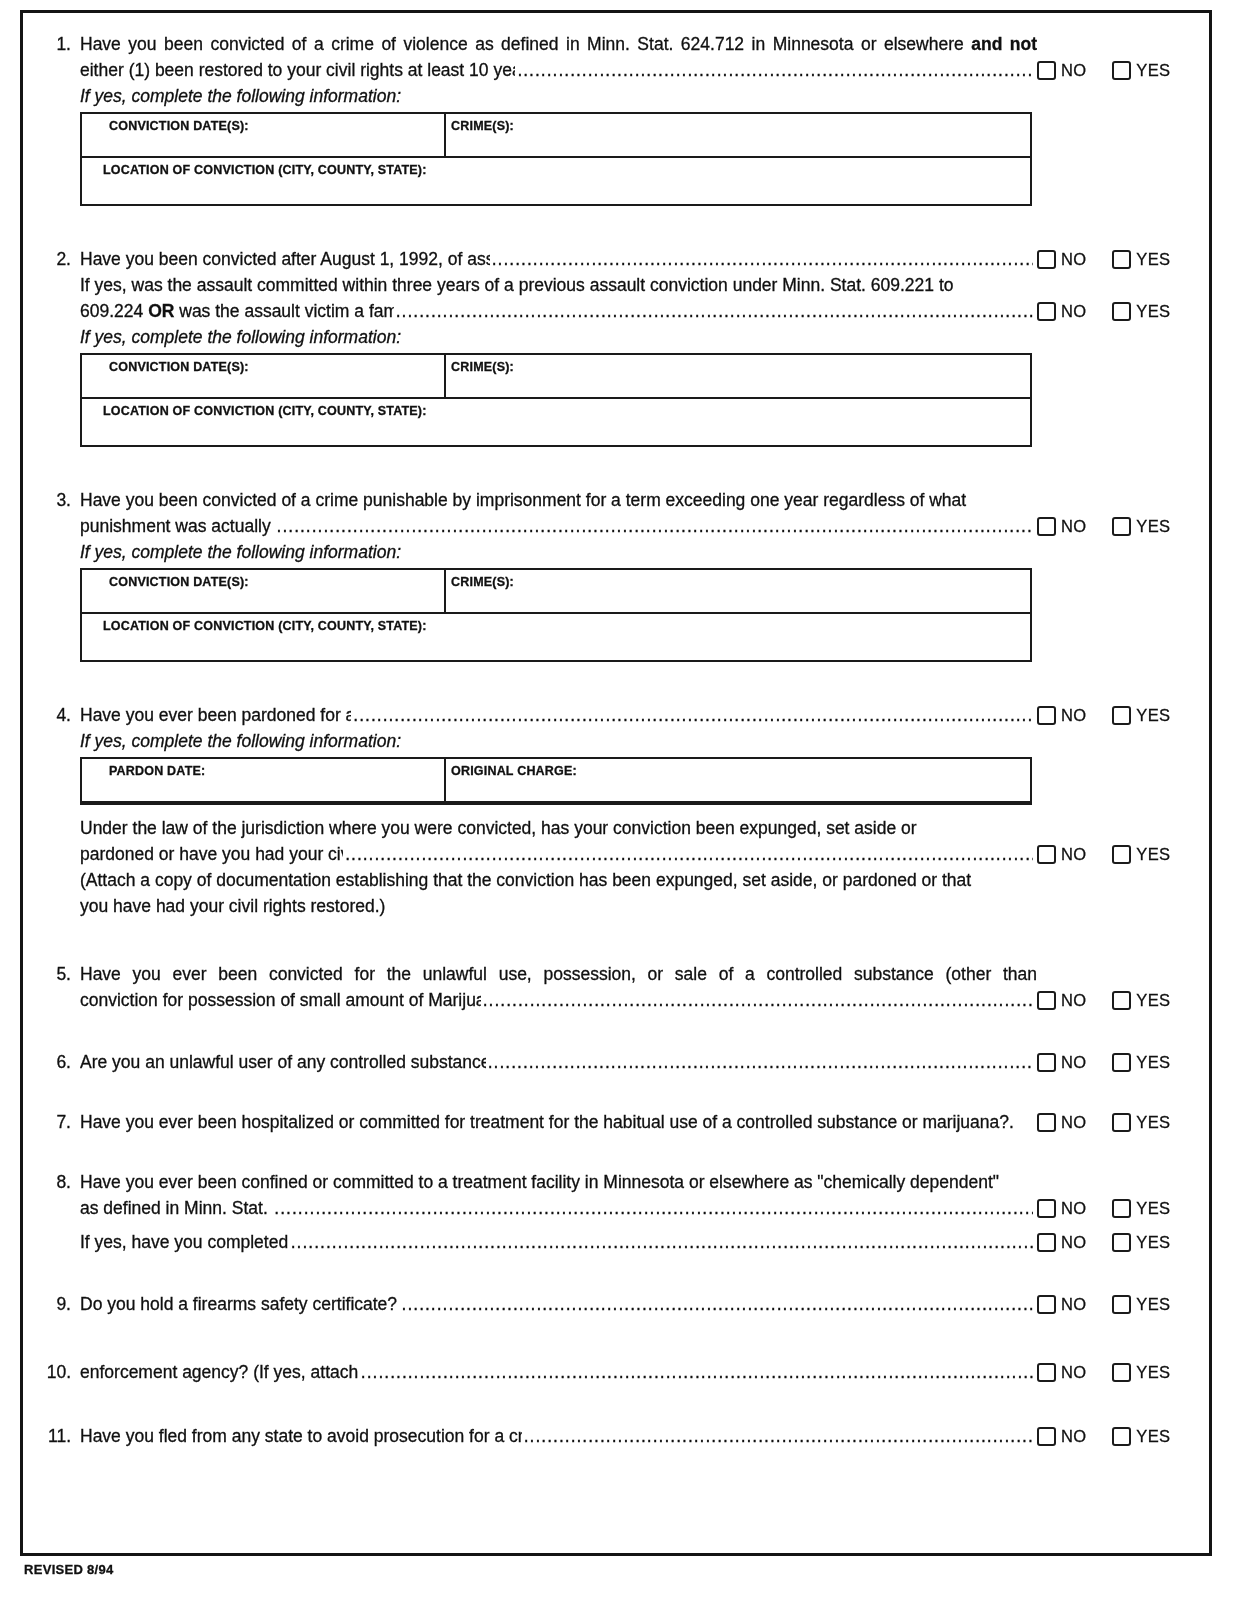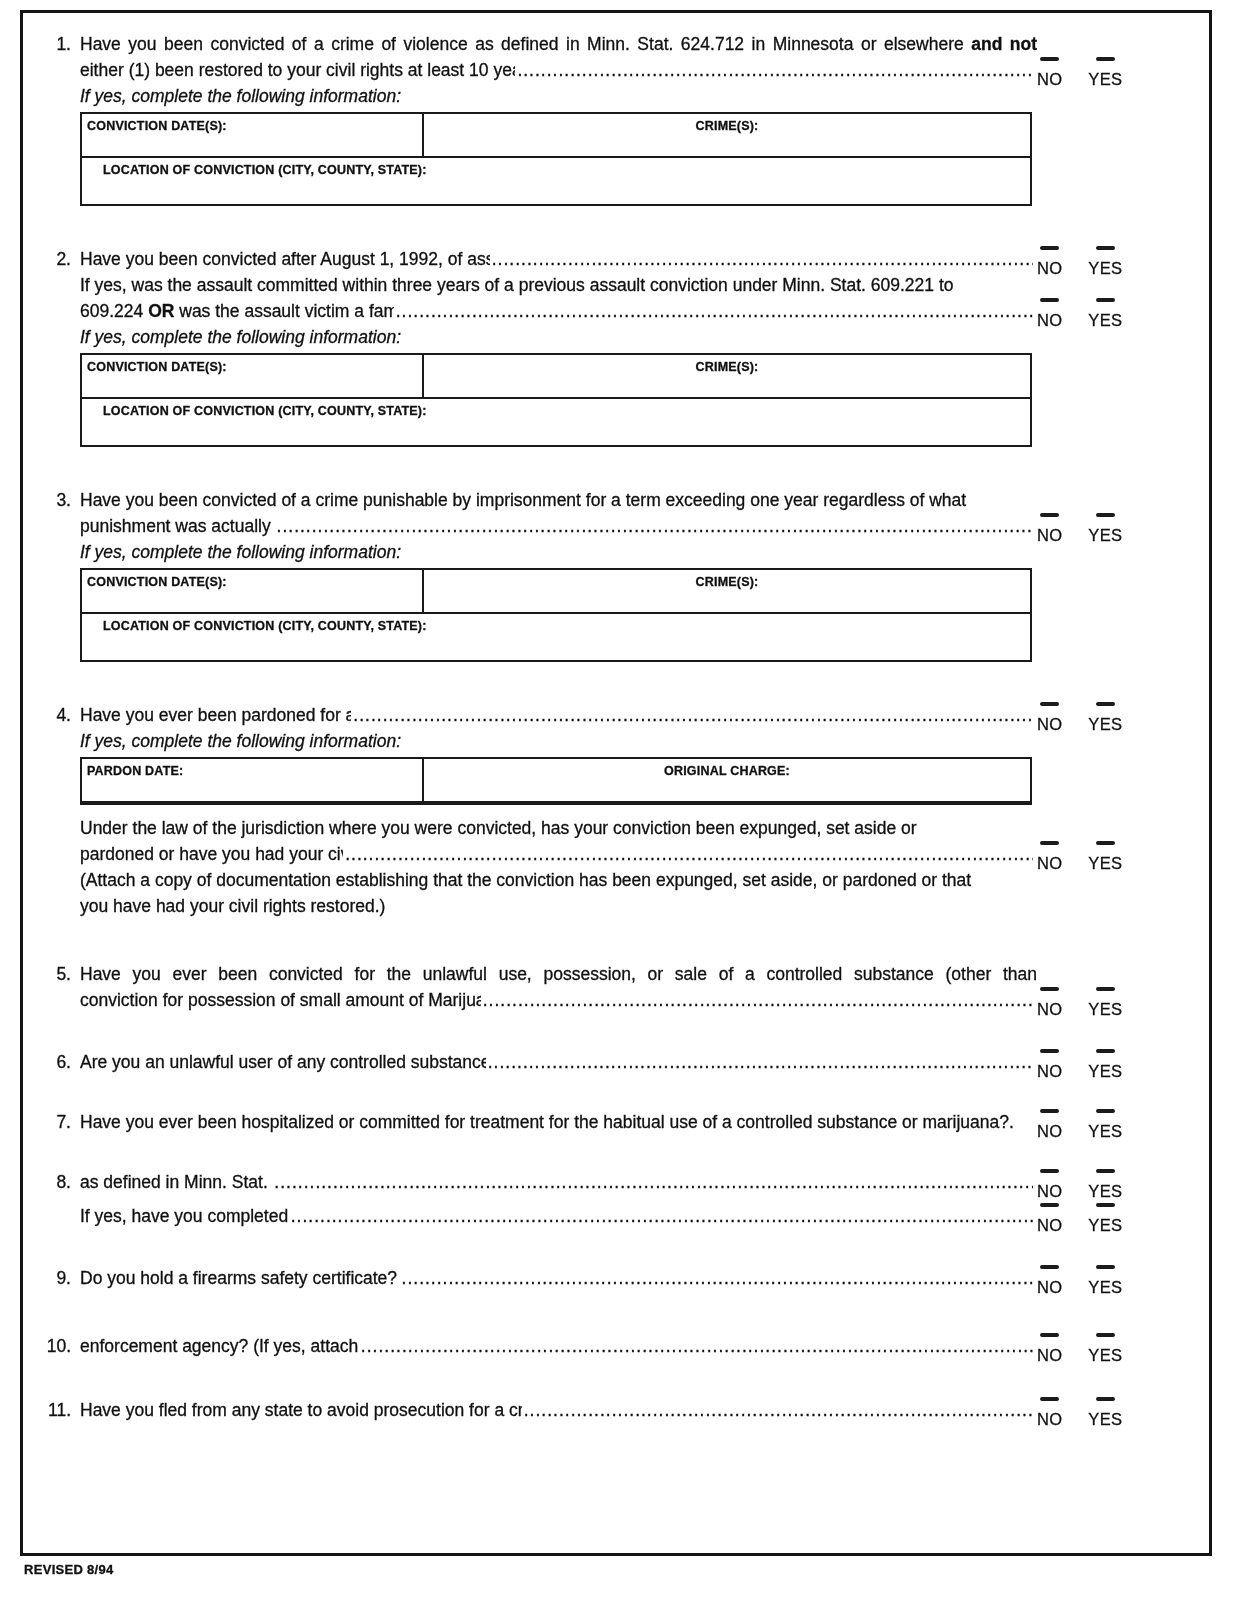--- a/index.html
+++ b/index.html
@@ -23,30 +23,30 @@
         font-size:17.5px;line-height:26px;}
   .qbody{flex:1;min-width:0;}
   .line{display:flex;align-items:flex-start;font-size:17.5px;line-height:26px;}
   .ltext{flex:0 1 auto;white-space:nowrap;overflow:hidden;}
   .plainline{white-space:normal;margin-right:154px;flex:1 1 auto;}
   .jlast{display:block;text-align:justify;text-align-last:justify;}
   .b{font-weight:700;}
   .leader{flex:1 1 auto;min-width:0;overflow:hidden;white-space:nowrap;
           padding-left:2px;letter-spacing:1px;}
   .cbgroup{flex:0 0 auto;width:154px;display:flex;gap:26px;margin-left:4px;}
-  .cb{display:flex;align-items:center;gap:5px;height:26px;flex-direction:column;}
+  .cb{display:flex;align-items:center;gap:5px;height:26px;}
   .cbbox{width:19px;height:19px;border:2px solid #1b1b1b;border-radius:3px;
          box-sizing:border-box;background:#fff;}
   .cblabel{font-size:16.5px;letter-spacing:0.3px;}
   .note{font-style:italic;font-size:17.5px;line-height:26px;}
   .ftable{width:952px;border:2px solid #1a1a1a;margin-top:3px;box-sizing:border-box;}
-  .trow-top{display:flex;height:42px;border-bottom:2px solid #1a1a1a;}
+  .trow-top{display:flex;height:42px;border-bottom:2px solid #1a1a1a;padding-left:22px;}
   .cell{box-sizing:border-box;}
   .cell-left{width:342px;border-right:2px solid #1a1a1a;padding:2px 5px;}
-  .cell-right{flex:1;padding:2px 5px;text-align:center;}
+  .cell-right{flex:1;padding:2px 5px;}
   .trow-bottom{height:46px;padding:2px 21px;}
   .flabel{font-size:12.5px;font-weight:700;letter-spacing:0.2px;}
   .gap{width:100%;}
   .footer{position:absolute;left:24px;top:1562px;font-size:13px;font-weight:700;
           letter-spacing:0.3px;}
 </style>
 </head>
 <body>
 
 <div class="form-border">
@@ -262,20 +262,23 @@
                 <span class="cblabel">YES</span>
               </span>
             </span>
           </div>
         </div>
       </div>
       <div class="question n8">
         <div class="qnum">8.</div>
         <div class="qbody">
           <div class="line">
+            <span class="ltext plainline"><span>Have you ever been confined or committed to a treatment facility in Minnesota or elsewhere as "chemically dependent"</span></span>
+          </div>
+          <div class="line">
             <span class="ltext"><span>as defined in Minn. Stat. 253B.02? </span></span>
             <span class="leader">....................................................................................................................................................................................</span>
             <span class="cbgroup">
               <span class="cb">
                 <span class="cbbox"></span>
                 <span class="cblabel">NO</span>
               </span>
               <span class="cb">
                 <span class="cbbox"></span>
                 <span class="cblabel">YES</span>

